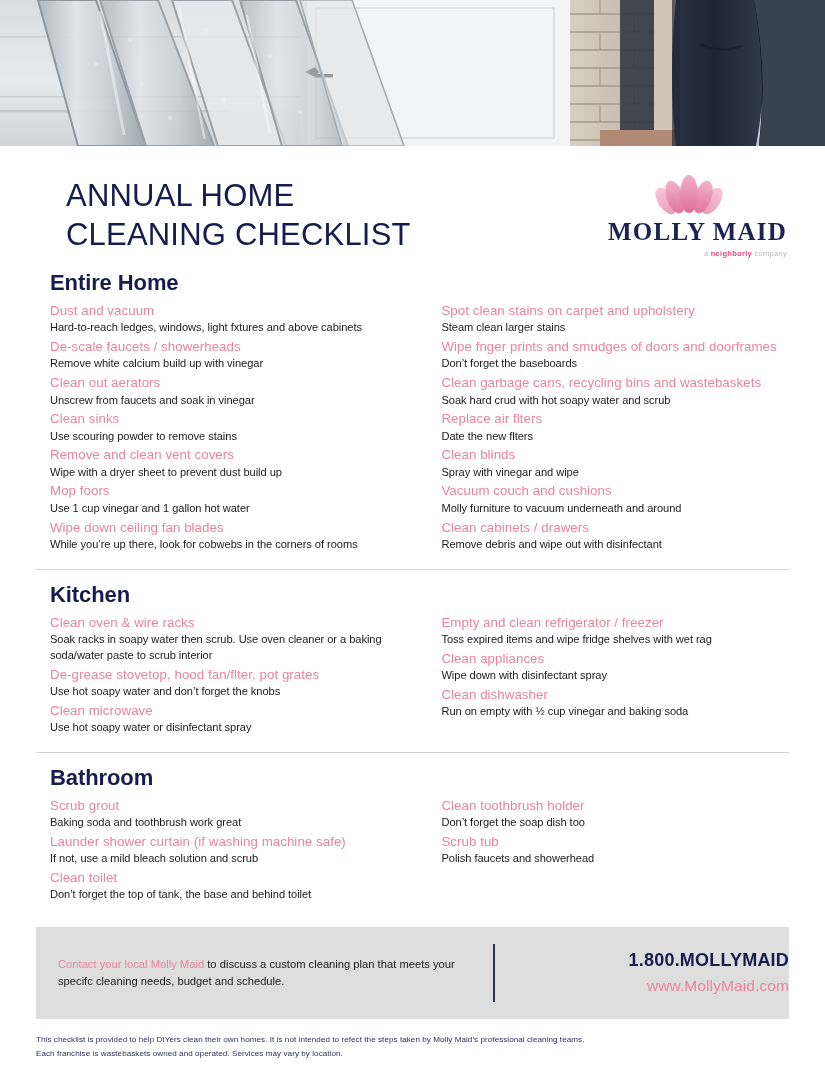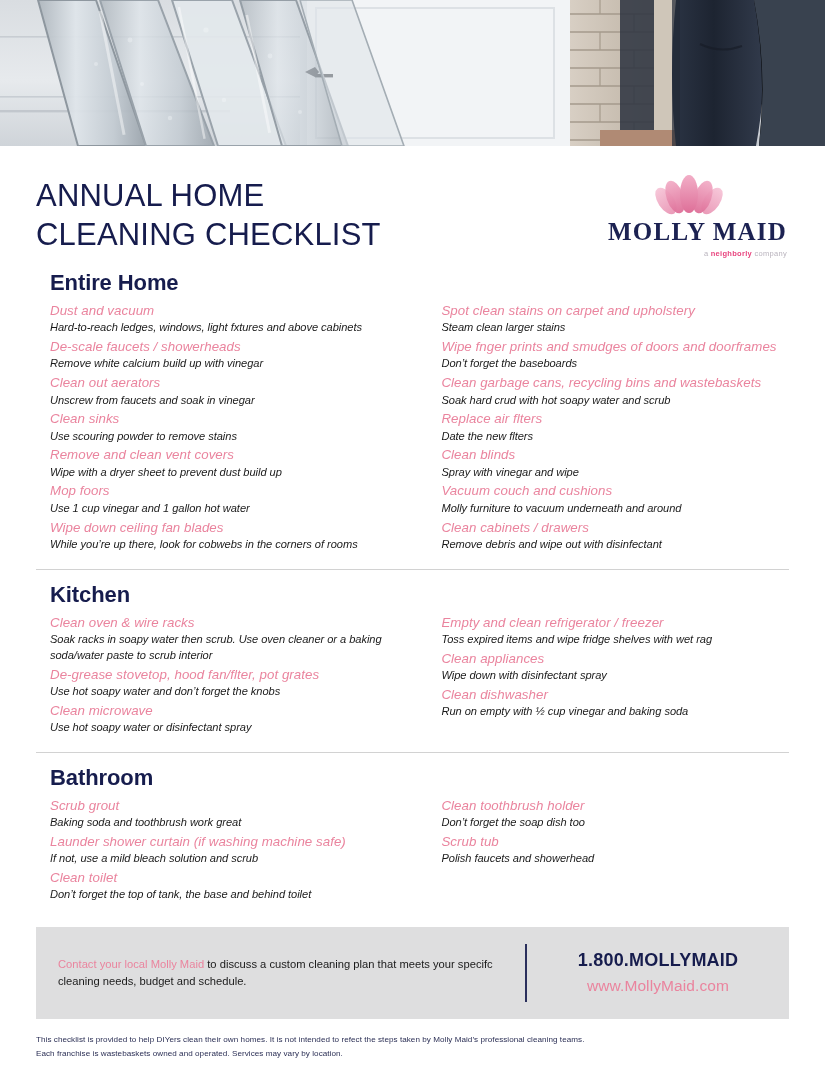--- a/index.html
+++ b/index.html
@@ -15,20 +15,21 @@
   
   .banner { position:relative; width:825px; height:146px; overflow:hidden; background:#c8ccd2; }
   .banner svg { display:block; width:825px; height:146px; }
 
   
   .sheet { padding:0 0 0 0; background:#fff; }
 
   .header-row {
     display:flex; align-items:center; justify-content:space-between;
     padding:26px 38px 12px 36px;
+    margin-left:30px;
   }
   .doc-title {
     font-size:31px; line-height:1.26; font-weight:400;
     color:#161c4d; letter-spacing:.2px;
     font-family:"Liberation Sans", sans-serif;
   }
   .doc-title .l2 { display:block; }
 
   
   .logo { width:196px; text-align:right; padding-top:2px; }
@@ -43,21 +44,21 @@
   }
   .logo-tag b { color:#e8447e; font-weight:700; }
 
   
   .section { padding:0 36px; }
   .section-title {
     font-size:22px; font-weight:700; color:#161c4d;
     margin:0 0 6px 14px; letter-spacing:-.1px;
   }
   .cols { display:flex; gap:10px; }
-  .col { width:50%; padding-left:14px;font-style:italic; }
+  .col { width:50%; padding-left:14px; }
   .col.right { padding-left:24px; }
 
   .item { margin-bottom:1px; }
   .item-head {
     color:#ea849e; font-size:13.3px; line-height:1.38;
     font-weight:400; letter-spacing:.05px;
   }
   .item-sub {
     color:#1a1a1a; font-size:11.1px; line-height:1.42;
     letter-spacing:-.05px; margin-bottom:2px;
@@ -69,21 +70,21 @@
   .footer-panel {
     margin:22px 36px 0 36px;
     background:#dededf;
     height:92px;
     display:flex; align-items:center;
   }
   .fp-left { flex:1; padding-left:22px; }
   .fp-text { font-size:11.2px; line-height:1.55; color:#1a1a1a; }
   .fp-text .pink { color:#ea849e; }
   .fp-divider { width:2px; height:58px; background:#2a2f5c; margin:0 0 0 8px; }
-  .fp-right { width:262px; text-align:center; }
+  .fp-right { width:294px; text-align:right; }
   .fp-phone { font-size:18px; font-weight:700; color:#161c4d; letter-spacing:.2px; }
   .fp-url { font-size:15.5px; color:#ea849e; margin-top:6px; letter-spacing:.1px; }
 
   .disclaimer {
     margin:14px 36px 0 36px;
     font-size:8.1px; line-height:1.75; color:#2b2f55;
     letter-spacing:.05px;
   }
 </style>
 </head>

